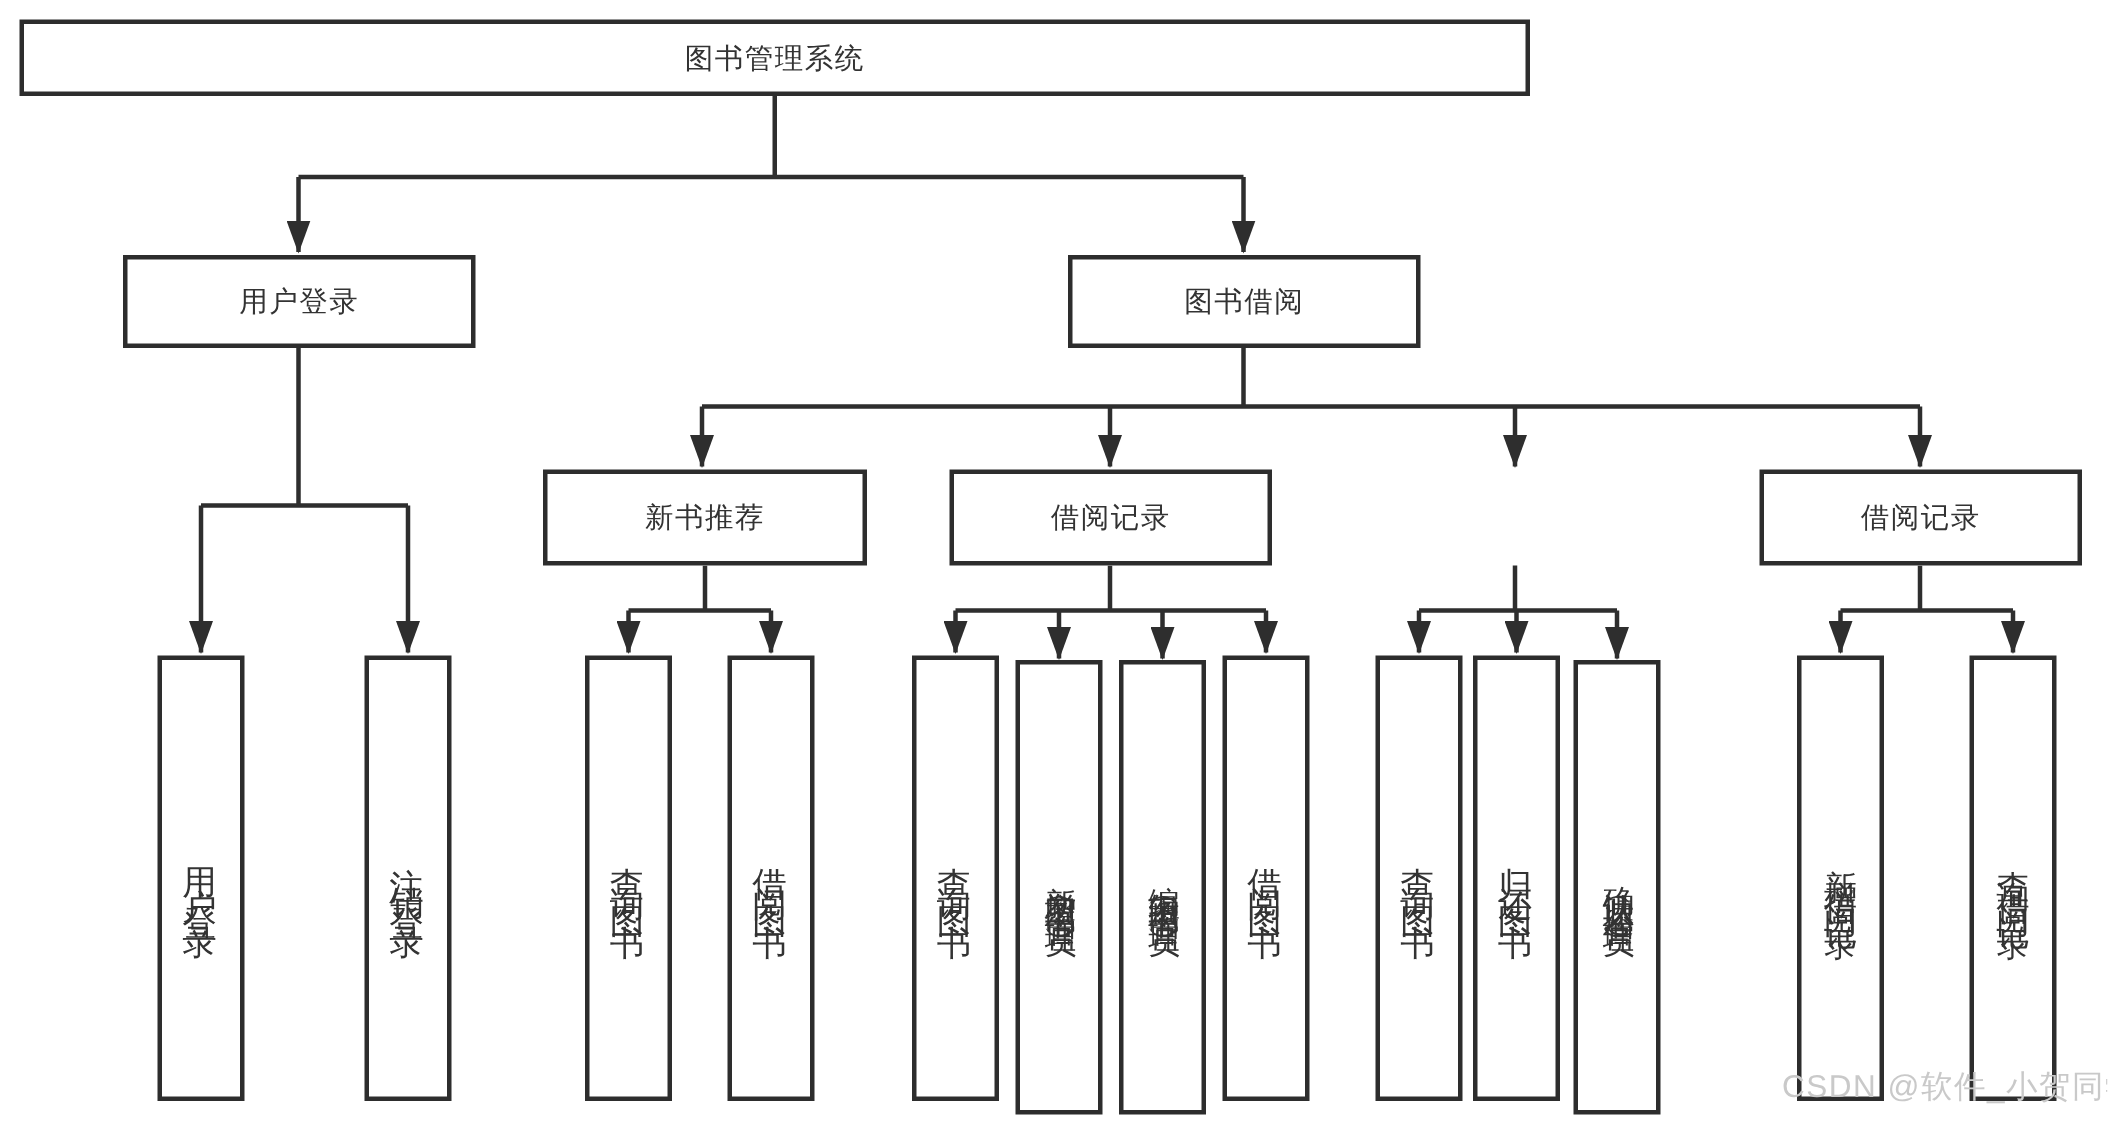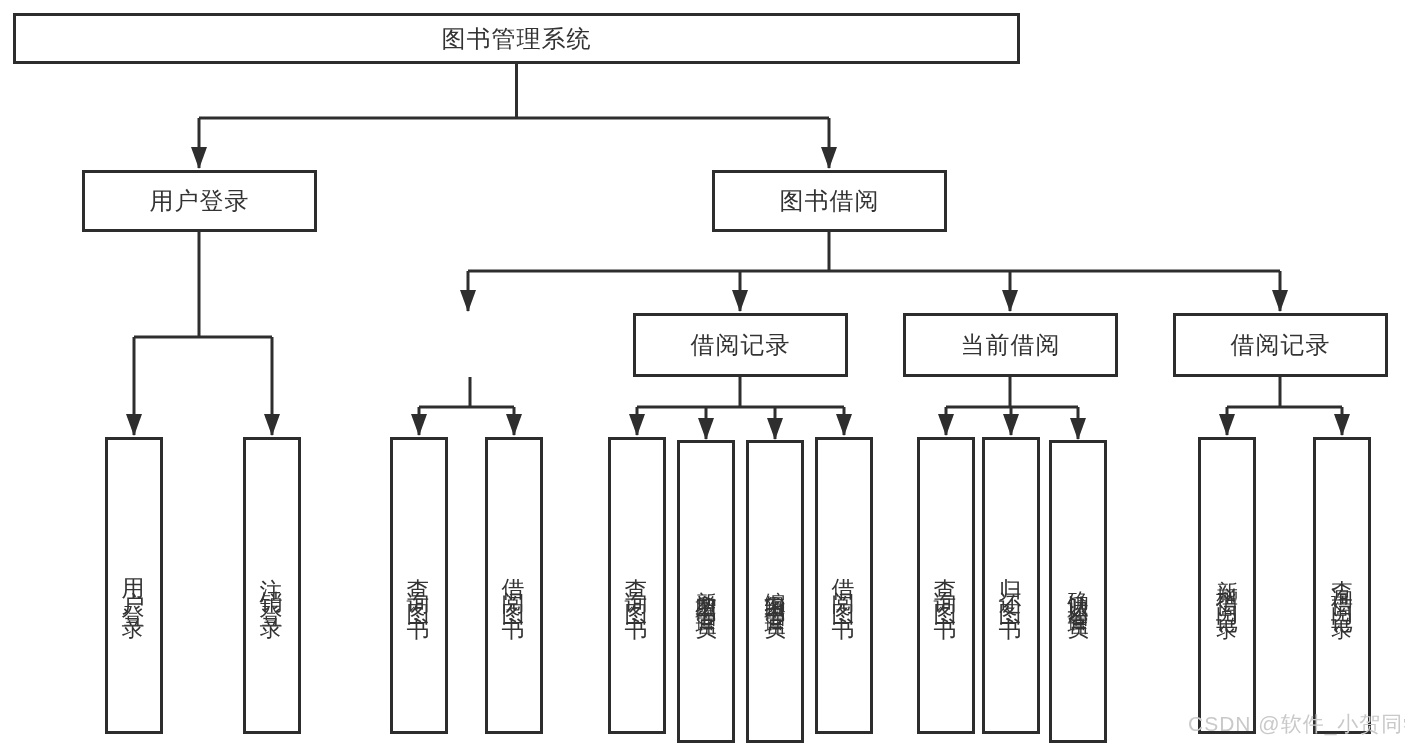--- a/index.html
+++ b/index.html
@@ -23,21 +23,21 @@
   }
   .node {
     position: absolute;
     box-sizing: border-box;
     border: 3px solid #2d2d2d;
     background: #ffffff;
     display: flex;
     align-items: center;
     justify-content: center;
     color: #333333;
-    font-size: 24px;
+    font-size: 19px;
     letter-spacing: 1px;
     white-space: nowrap;
   }
   .vnode {
     writing-mode: vertical-rl;
     text-orientation: mixed;
   }
   .v4 { font-size: 23px; letter-spacing: 13px; }
   .v6 { font-size: 22px; letter-spacing: 8px; }
   .v9 { font-size: 21px; letter-spacing: 4px; }
@@ -116,22 +116,22 @@
       <path d="M1227,407 V435"></path>
       <path d="M1342,407 V435"></path>
     </g>
   </svg>
 
   <div class="node n-root">图书管理系统</div>
 
   <div class="node n-l2a">用户登录</div>
   <div class="node n-l2b">图书借阅</div>
 
+  <div class="node n-l3a">新书推荐</div>
   <div class="node n-l3b">借阅记录</div>
-  <div class="node n-l3c">当前借阅</div>
   <div class="node n-l3d">借阅记录</div>
 
   <div class="node vnode v4 n-t1">用户登录</div>
   <div class="node vnode v4 n-t2">注销登录</div>
 
   <div class="node vnode v4 n-t3">查询图书</div>
   <div class="node vnode v4 n-t4">借阅图书</div>
 
   <div class="node vnode v4 n-t5">查询图书</div>
   <div class="node vnode v9 n-t6">新增图书（管理员）</div>

